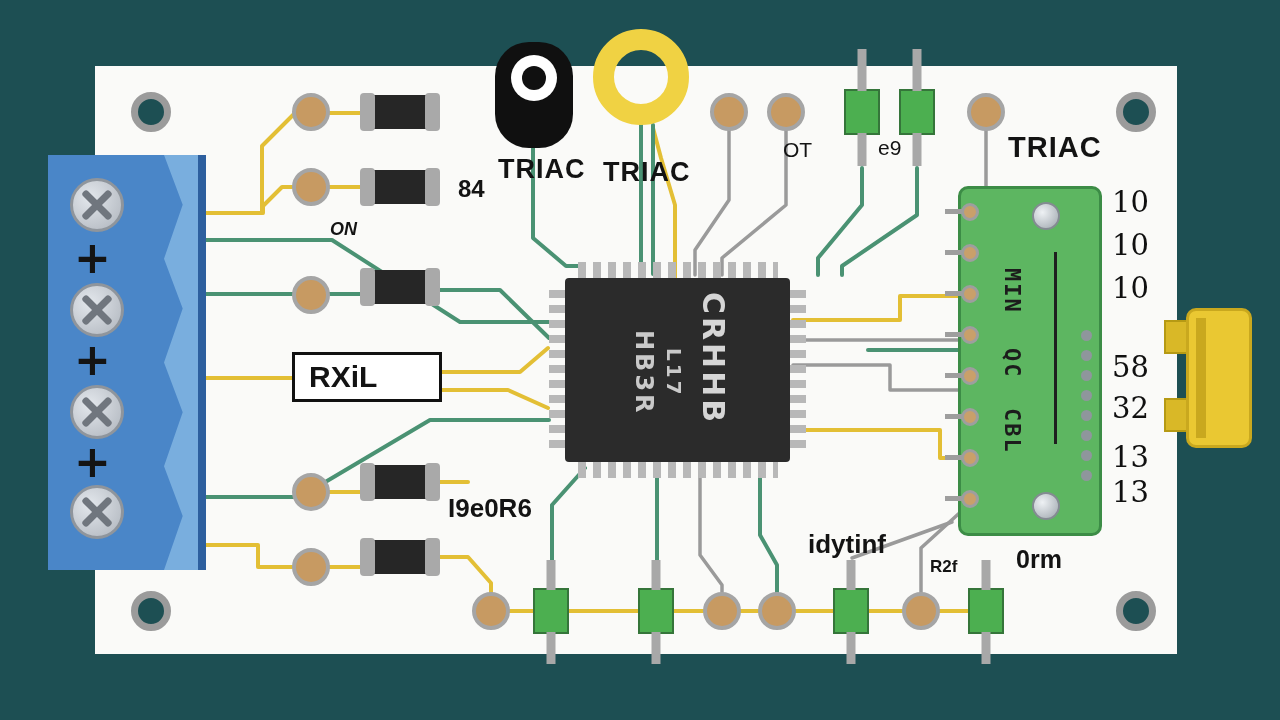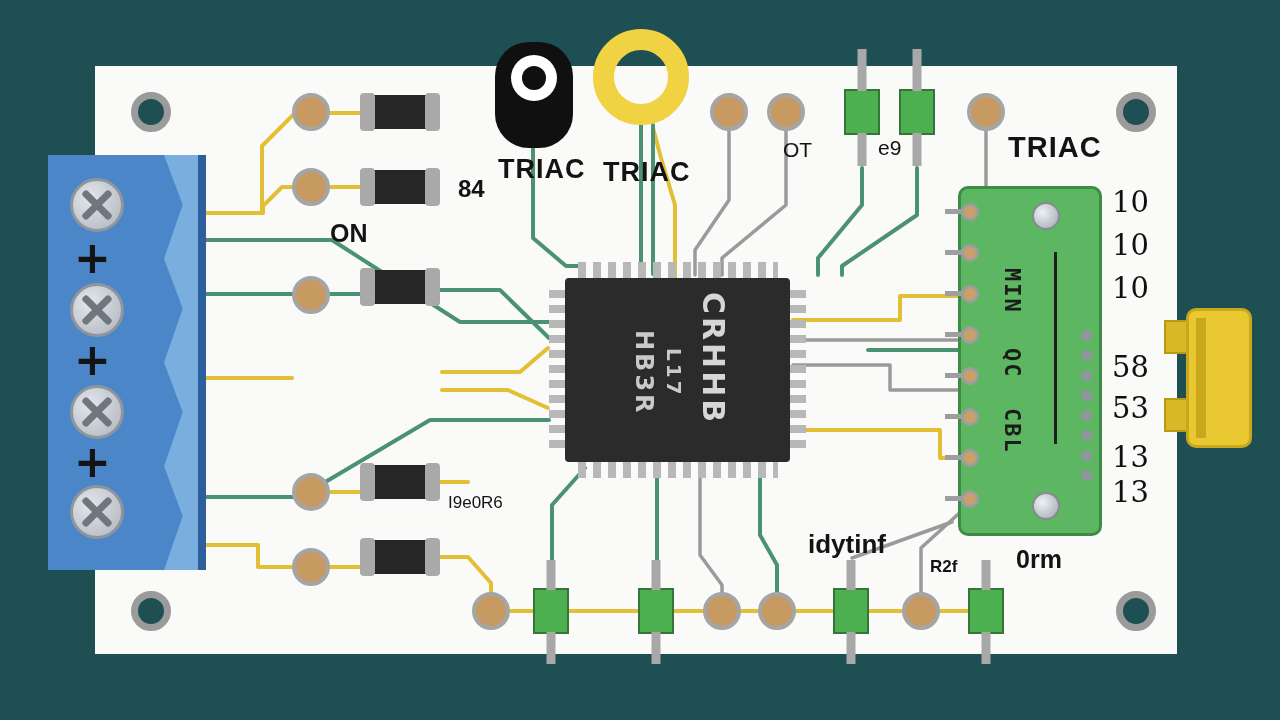--- a/index.html
+++ b/index.html
@@ -226,34 +226,37 @@
   <div class="mdot" style="left:1081px;top:450px;"></div>
   <div class="mdot" style="left:1081px;top:470px;"></div>
   <span class="vtext2" style="left:1000px;top:268px;">MIN</span>
   <span class="vtext2" style="left:1000px;top:348px;">QC</span>
   <span class="vtext2" style="left:1000px;top:408px;">CBL</span>
 
   <span class="num" style="top:185px;">10</span>
   <span class="num" style="top:228px;">10</span>
   <span class="num" style="top:271px;">10</span>
   <span class="num" style="top:350px;">58</span>
-  <span class="num" style="top:391px;">53</span>
+  <span class="num" style="top:391px;">32</span>
   <span class="num" style="top:440px;">13</span>
   <span class="num" style="top:475px;">13</span>
 
   <div class="conn-tab" style="left:1164px;top:320px;"></div>
   <div class="conn-tab" style="left:1164px;top:398px;"></div>
   <div class="conn"></div>
   <div class="conn-stripe"></div>
 
   <span class="lbl lbl-heavy" style="left:498px;top:155px;font-size:27px;">TRIAC</span>
   <span class="lbl lbl-heavy" style="left:603px;top:158px;font-size:27px;">TRIAC</span>
   <span class="lbl lbl-heavy" style="left:1008px;top:132px;font-size:29px;">TRIAC</span>
-  <span class="lbl" style="left:330px;top:220px;font-size:25px;font-weight:600;">ON</span>
+  <span class="lbl" style="left:330px;top:220px;font-size:18px;font-weight:600;font-style:italic;">ON</span>
   <span class="lbl" style="left:458px;top:176px;font-size:24px;font-weight:600;">84</span>
-  <span class="lbl" style="left:448px;top:494px;font-size:17px;font-weight:400;">I9e0R6</span>
+  <div class="lblbox">
+    <span>RXiL</span>
+  </div>
+  <span class="lbl" style="left:448px;top:494px;font-size:26px;font-weight:700;">I9e0R6</span>
   <span class="lbl" style="left:783px;top:138px;font-size:21px;">OT</span>
   <span class="lbl" style="left:878px;top:136px;font-size:21px;">e9</span>
   <span class="lbl" style="left:808px;top:530px;font-size:26px;font-weight:600;">idytinf</span>
   <span class="lbl" style="left:930px;top:558px;font-size:17px;font-weight:600;">R2f</span>
   <span class="lbl" style="left:1016px;top:546px;font-size:25px;font-weight:700;">0rm</span>
 
 </div>
 
 </body></html>

